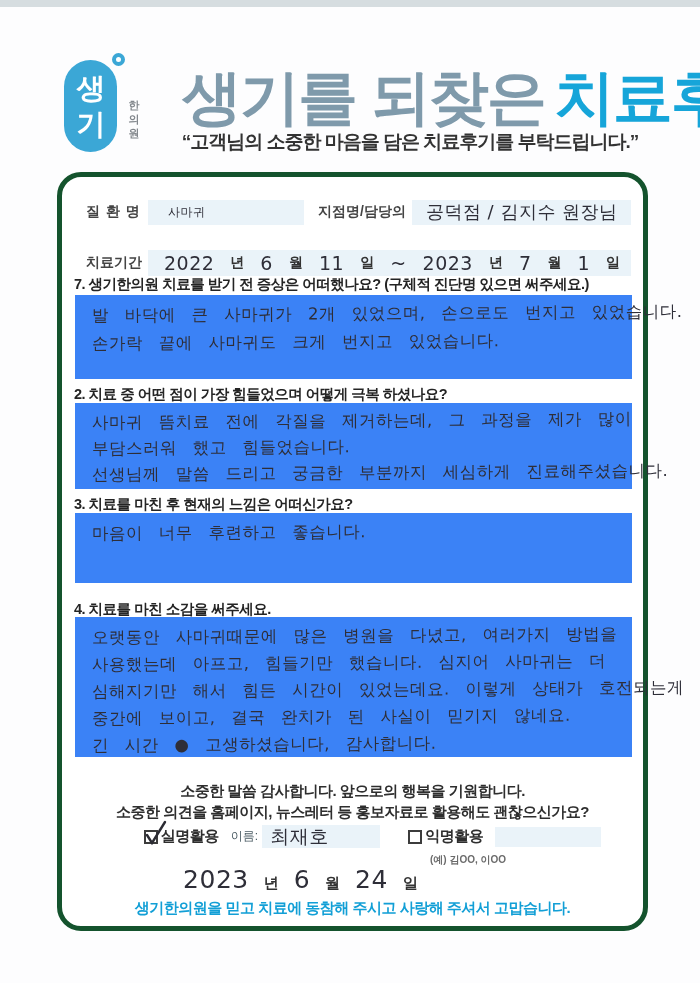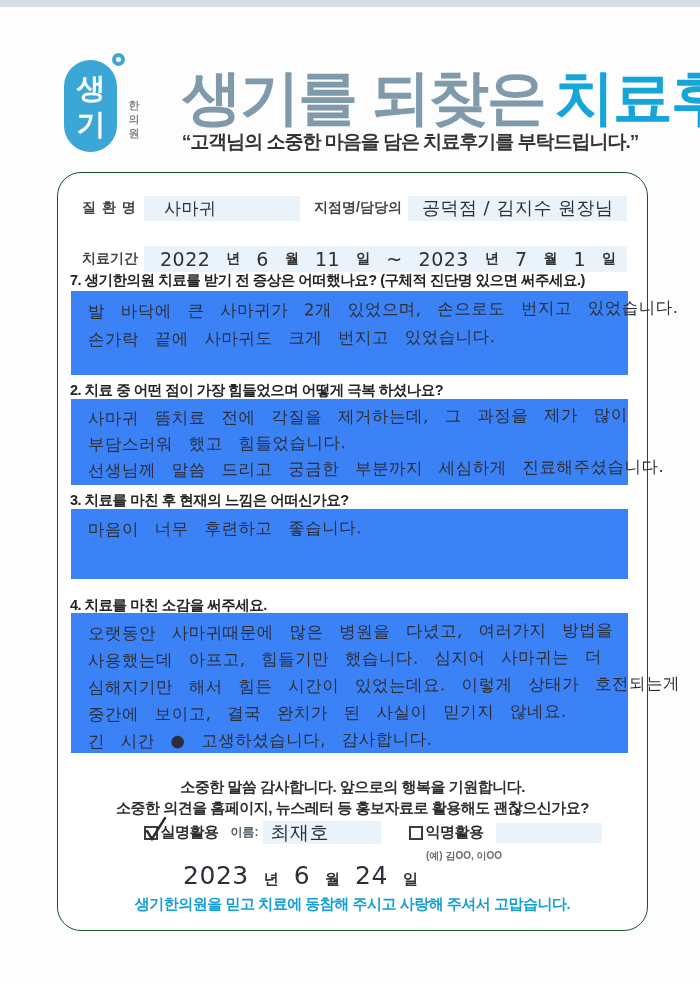--- a/index.html
+++ b/index.html
@@ -20,32 +20,32 @@
 
   .title { position:absolute; left:182px; top:58px; width:480px; font-weight:bold;
     font-size:60px; letter-spacing:-2px; white-space:nowrap; }
   .t-gray { color:#7f9aab; }
   .t-blue { color:#16a5d9; margin-left:10px; }
   .subtitle { position:absolute; left:140px; top:129px; width:540px; text-align:center;
     font-size:19px; font-weight:bold; color:#333; letter-spacing:-1px; }
 
   
   .card { position:absolute; left:57px; top:172px; width:591px; height:759px;
-    border:1px solid #14532d; border-radius:24px; background:#fff; }
+    border:5px solid #14532d; border-radius:24px; background:#fff; }
 
   .lbl { font-size:14px; font-weight:bold; color:#444; white-space:nowrap; }
   .field { background:#eaf3f9; display:inline-flex; align-items:center; }
 
   .hw { font-family:"DejaVu Sans","Liberation Sans",sans-serif; color:#2e2e38;
     letter-spacing:.5px; }
 
   .row1 { position:absolute; left:24px; top:22px; width:545px; height:26px;
     display:flex; align-items:center; }
   .row1 .lbl.l1 { width:62px; letter-spacing:1px; }
-  .f-disease { width:156px; height:25px; padding-left:20px; font-size:17px; }
+  .f-disease { width:156px; height:25px; padding-left:20px; font-size:12px; }
   .row1 .lbl.l2 { margin-left:14px; }
   .f-branch { margin-left:6px; flex:1; height:25px; padding-left:14px; font-size:18px; white-space:nowrap; }
 
   .row2 { position:absolute; left:24px; top:56px; width:545px; height:27px;
     display:flex; align-items:center;margin-top:16px; }
   .row2 .lbl { width:62px; }
   .f-period { flex:1; height:26px; padding-left:16px; gap:16px; }
   .f-period .num { font-size:19px; }
   .f-period .unit { font-size:14px; font-weight:bold; color:#333; }
 
@@ -62,21 +62,21 @@
 
   .thanks { position:absolute; left:0; top:603px; width:100%; text-align:center;
     font-size:15px; font-weight:bold; color:#2e2e2e; line-height:21px; letter-spacing:-0.5px; }
 
   .consent-row { position:absolute; left:0; top:648px; width:100%; display:flex;
     align-items:center; justify-content:center; transform:translateX(20px); }
   .cb { position:relative; width:14px; height:14px; border:2px solid #3c3c3c;
     background:#fff; flex:0 0 auto; }
   .check-svg { position:absolute; left:-2px; top:-13px; }
   .c-lbl { font-size:15px; font-weight:bold; color:#2e2e2e; margin-left:3px; letter-spacing:-0.5px; }
-  .name-lbl { margin-left:12px; font-size:12px; font-weight:bold; color:#4a5b63; }
+  .name-lbl { margin-left:12px; font-size:12px; font-weight:normal; color:#4a5b63; }
   .name-field { margin-left:4px; width:118px; height:23px; padding-left:8px;
     font-size:19px; white-space:nowrap; }
   .cb2 { margin-left:28px; }
   .empty-field { margin-left:12px; width:106px; height:20px; }
 
   .example { position:absolute; left:368px; top:676px; font-size:10px;
     font-weight:bold; color:#6b6b6b; }
 
   .date-row { position:absolute; left:0; top:688px; width:100%; display:flex;
     align-items:baseline; justify-content:center; gap:15px; transform:translateX(-52px); }

